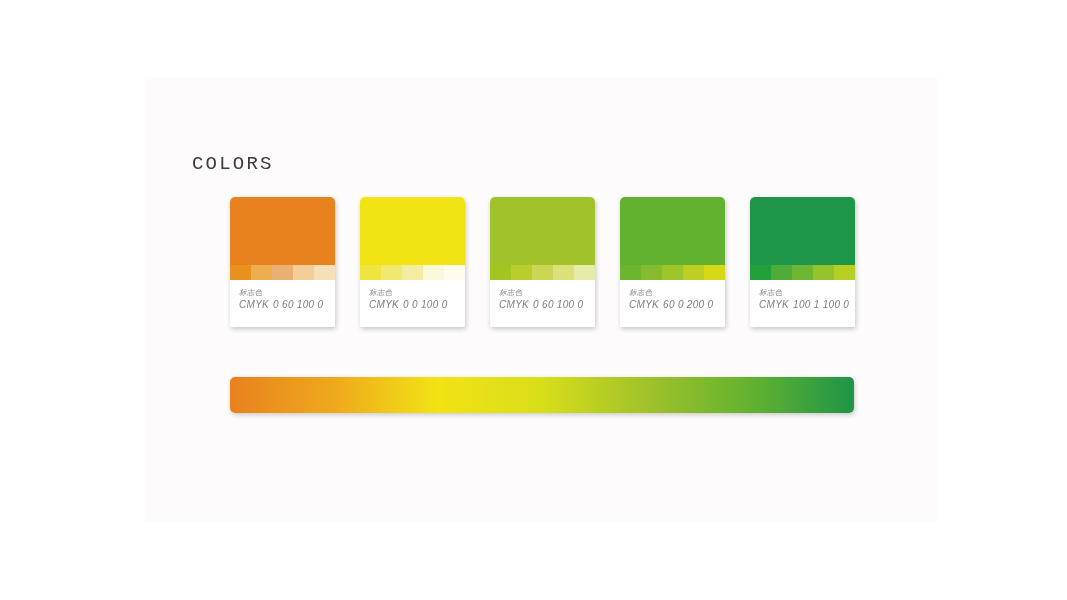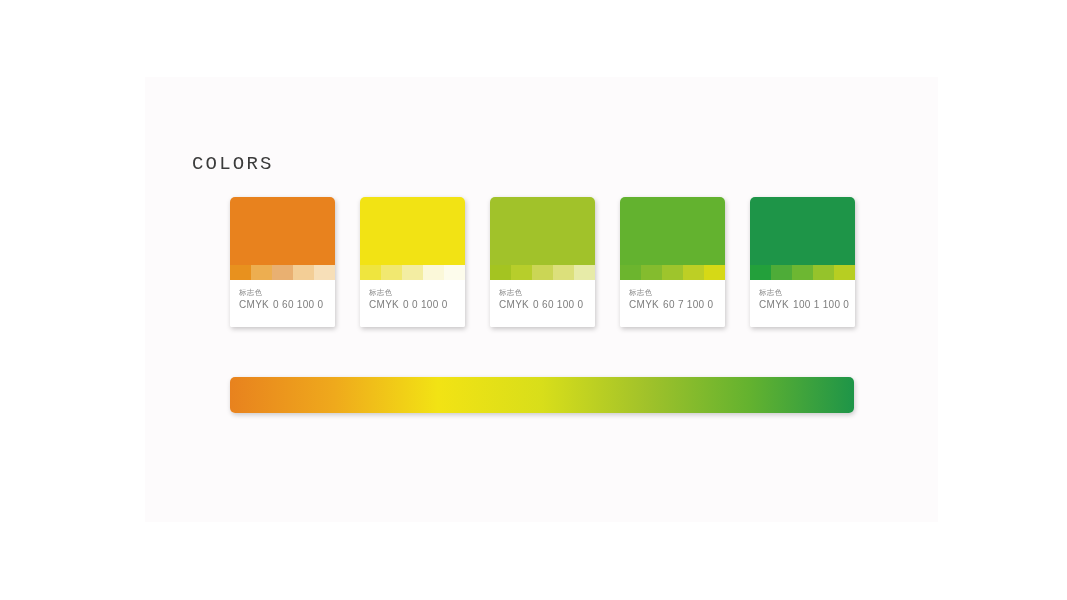--- a/index.html
+++ b/index.html
@@ -83,20 +83,21 @@
   .card-strip > span {
     flex: 1 1 20%;
     height: 100%;
   }
 
   .card-foot {
     flex: 1;
     background: #ffffff;
     padding: 7px 0 0 9px;
     box-sizing: border-box;
+    font-style: italic;
   }
   .foot-label {
     font-size: 7.5px;
     color: #8a8a8a;
     line-height: 11px;
     letter-spacing: 0.2px;
     font-family: "DejaVu Sans", "Liberation Sans", sans-serif;
   }
   .foot-cmyk {
     font-size: 10px;
@@ -179,21 +180,21 @@
       <div class="card-main" style="background: rgb(99, 178, 47);"></div>
       <div class="card-strip">
         <span style="background: rgb(108, 181, 46);"></span>
         <span style="background: rgb(132, 188, 46);"></span>
         <span style="background: rgb(158, 197, 44);"></span>
         <span style="background: rgb(189, 207, 37);"></span>
         <span style="background: rgb(214, 217, 22);"></span>
       </div>
       <div class="card-foot">
         <div class="foot-label">标志色</div>
-        <div class="foot-cmyk"><span>CMYK</span><span class="nums">60  7  100  0</span></div>
+        <div class="foot-cmyk"><span>CMYK</span><span class="nums">60  0  200  0</span></div>
       </div>
     </div>
 
     <div class="card c4">
       <div class="card-main" style="background: rgb(30, 149, 72);"></div>
       <div class="card-strip">
         <span style="background: rgb(35, 160, 59);"></span>
         <span style="background: rgb(78, 172, 56);"></span>
         <span style="background: rgb(109, 183, 50);"></span>
         <span style="background: rgb(149, 195, 43);"></span>

